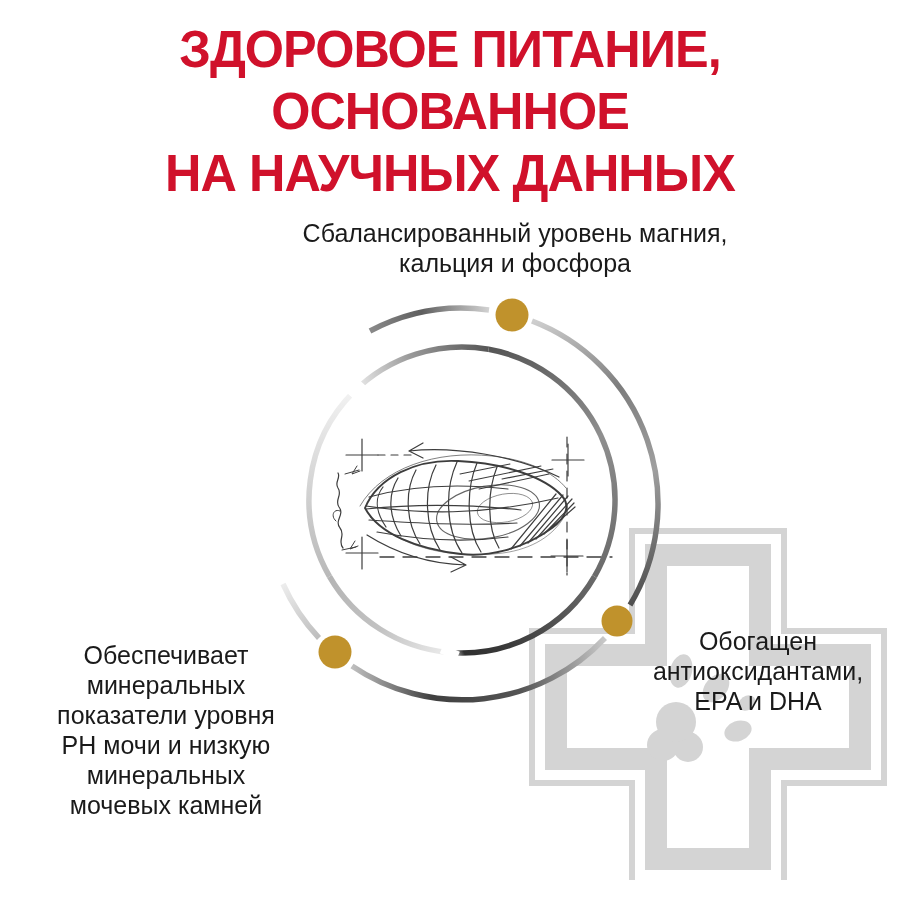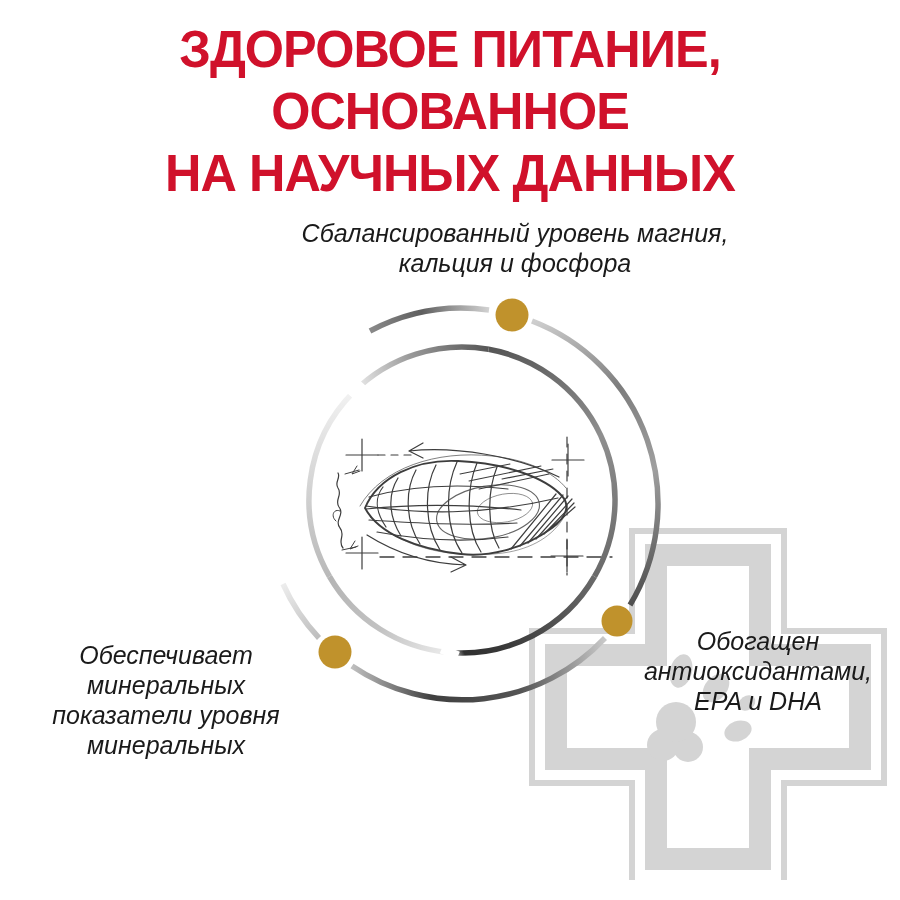--- a/index.html
+++ b/index.html
@@ -7,21 +7,21 @@
     position:relative;width:900px;height:880px;overflow:hidden;background:#ffffff;
     font-family:"Liberation Sans", sans-serif;
   }
   #diagram-svg{position:absolute;left:0;top:0;z-index:1;}
   .txt{position:absolute;z-index:2;color:#1a1a1a;}
   #title{
     left:0;top:18px;width:900px;text-align:center;
     color:#d0112b;font-weight:700;font-size:52px;line-height:62px;
     letter-spacing:-1px;transform:scaleX(.97);transform-origin:center;
   }
-  .callout{font-size:25px;line-height:30px;font-weight:400;text-align:center;font-style:italic;}
+  .callout{font-size:25px;line-height:30px;font-weight:400;text-align:center;}
   #callout-top{left:215px;top:218px;width:600px;}
   #callout-left{left:0px;top:640px;width:332px;}
   #callout-right{left:607px;top:626px;width:302px;}
 </style>
 </head>
 <body>
 
 <div id="stage">
 
   <svg id="diagram-svg" width="900" height="900" viewBox="0 0 900 900">
@@ -152,21 +152,23 @@
 
   <div id="callout-top" class="txt callout">
     <div>Сбалансированный уровень магния,</div>
     <div>кальция и фосфора</div>
   </div>
 
   <div id="callout-left" class="txt callout">
     <div>Обеспечивает</div>
     <div>минеральных</div>
     <div>показатели уровня</div>
+    <div>PH мочи и низкую</div>
     <div>минеральных</div>
+    <div>мочевых камней</div>
   </div>
 
   <div id="callout-right" class="txt callout">
     <div>Обогащен</div>
     <div>антиоксидантами,</div>
     <div>EPA и DHA</div>
   </div>
 
 </div>
 

